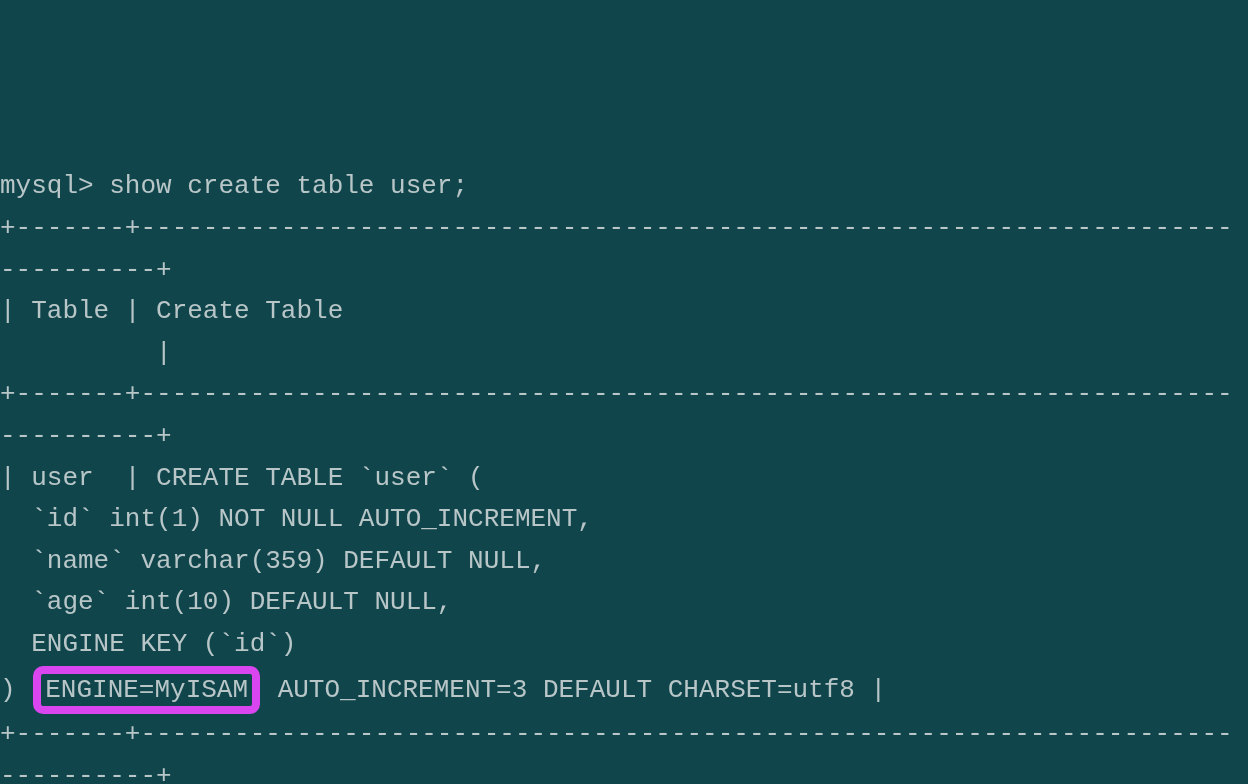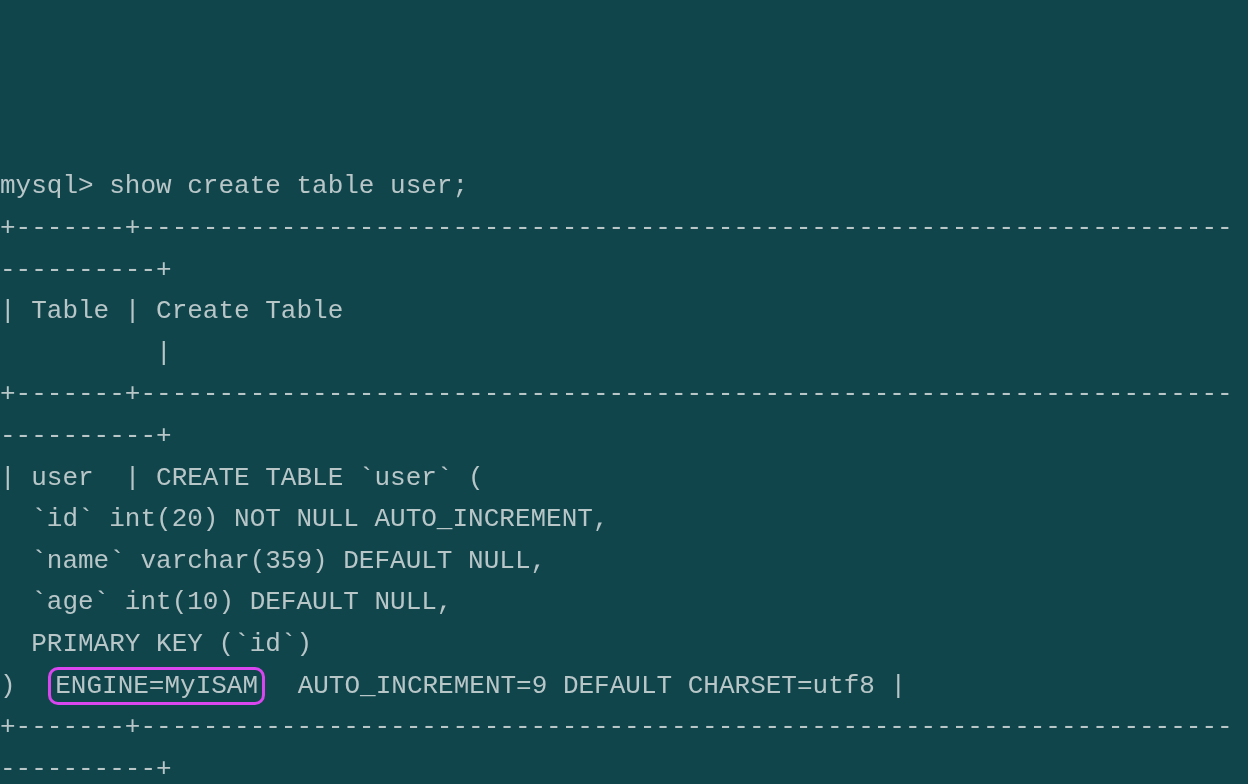--- a/index.html
+++ b/index.html
@@ -17,44 +17,44 @@
       line-height: 1.6;
       overflow: hidden;
       white-space: pre;
       padding: 0;
     }
     .terminal-pre {
       display: block;
     }
     .highlight-engine {
       display: inline-block;
-      border: 3px solid #d946ef;
+      border: 8px solid #d946ef;
       border-radius: 10px;
       padding: 0 4px;
-      margin: 0 17px;
+      margin: 0 2px;
       line-height: 1.25;
     }
   </style>
 </head>
 <body>
 
 
 
 <div class="terminal-pre"><span>mysql&gt; show create table user;</span>
 <span>+-------+----------------------------------------------------------------------</span>
 <span>----------+</span>
 <span>| Table | Create Table</span>
 <span>          |</span>
 <span>+-------+----------------------------------------------------------------------</span>
 <span>----------+</span>
 <span>| user  | CREATE TABLE `user` (</span>
-<span>  `id` int(20) NOT NULL AUTO_INCREMENT,</span>
+<span>  `id` int(1) NOT NULL AUTO_INCREMENT,</span>
 <span>  `name` varchar(359) DEFAULT NULL,</span>
 <span>  `age` int(10) DEFAULT NULL,</span>
-<span>  PRIMARY KEY (`id`)</span>
-<span>) </span><span class="highlight-engine">ENGINE=MyISAM</span><span> AUTO_INCREMENT=9 DEFAULT CHARSET=utf8 |</span>
+<span>  ENGINE KEY (`id`)</span>
+<span>) </span><span class="highlight-engine">ENGINE=MyISAM</span><span> AUTO_INCREMENT=3 DEFAULT CHARSET=utf8 |</span>
 <span>+-------+----------------------------------------------------------------------</span>
 <span>----------+</span>
 <span></span>
 </div>
 
 
 
 
 </body></html>

